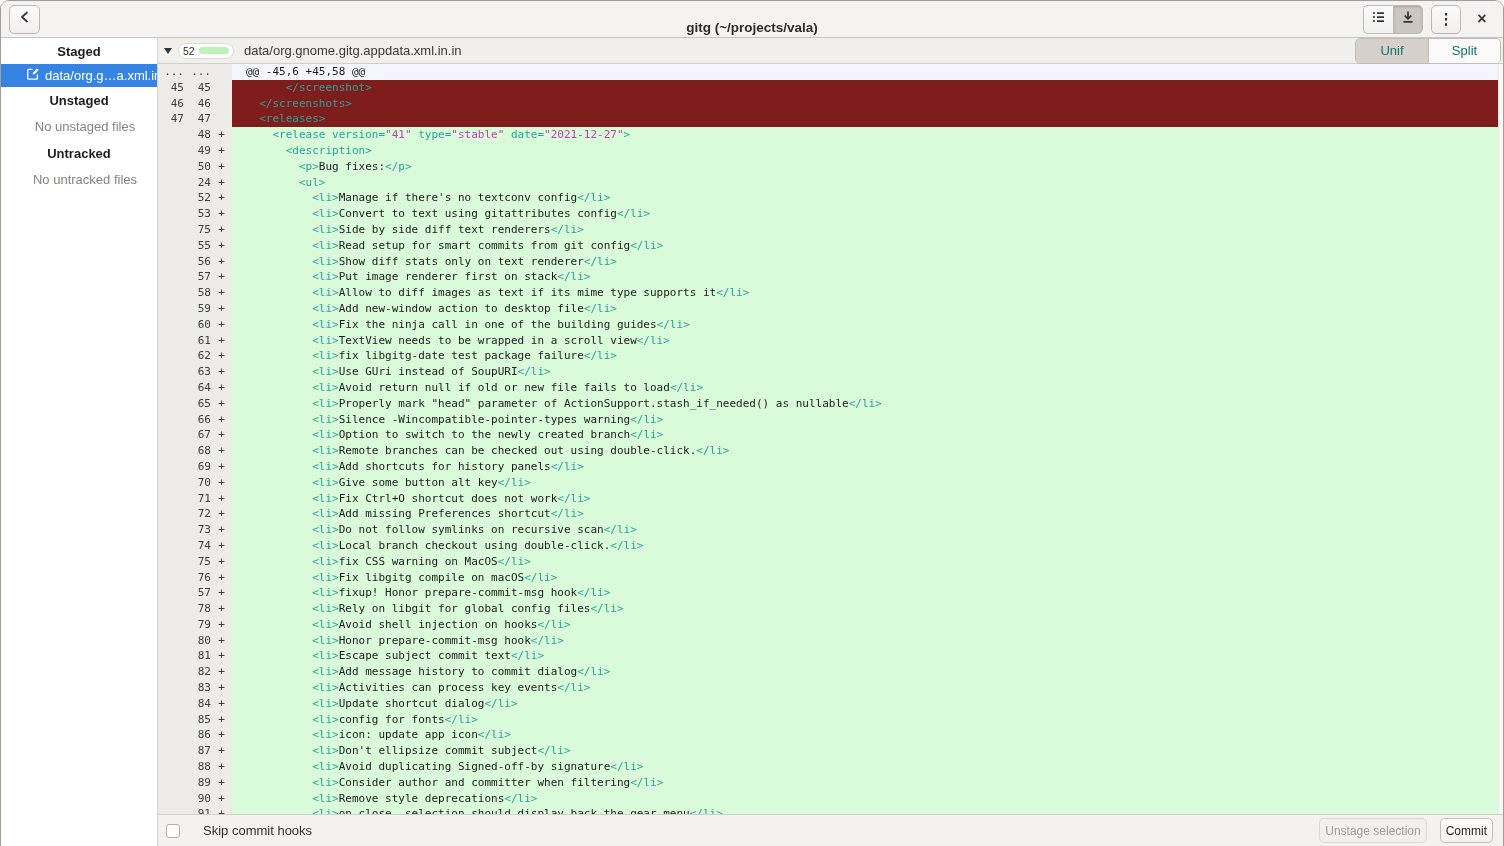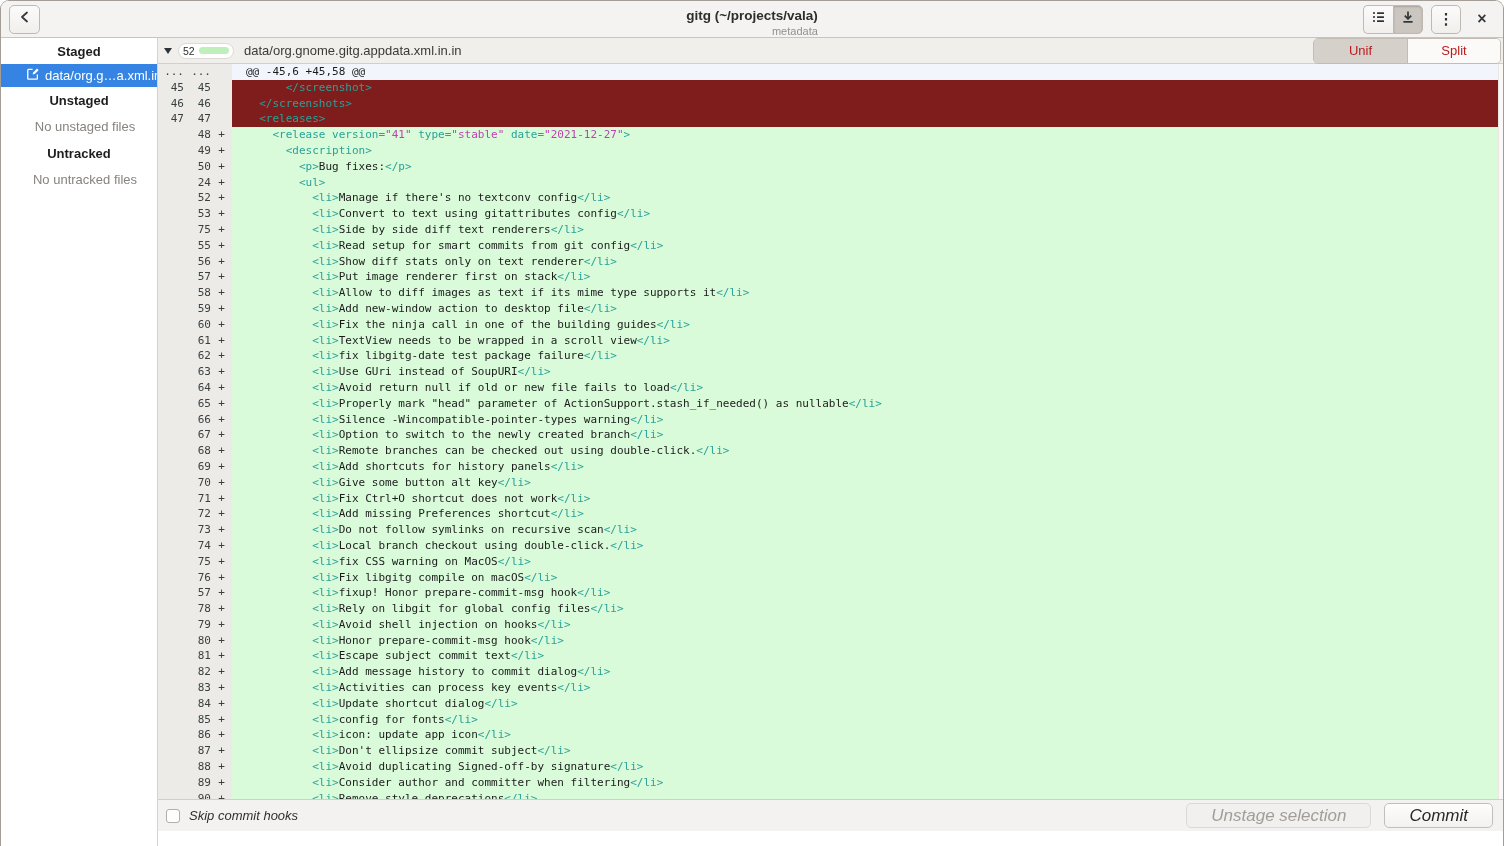--- a/index.html
+++ b/index.html
@@ -21,21 +21,21 @@
     display:flex; align-items:center; padding:0 8px;
   }
   .icon-btn {
     height:29px; display:flex; align-items:center; justify-content:center;
     background:linear-gradient(#fcfbfa,#f1efec);
     border:1px solid #bfb9b2; border-radius:5px; cursor:pointer;
   }
   .back-btn { width:31px; }
   .title-box {
     position:absolute; left:50%; transform:translateX(-50%);
-    top:8px; text-align:right; line-height:1.1;
+    top:20px; text-align:center; line-height:1.1;
   }
   .title { font-size:13.5px; font-weight:bold; color:#2d2d2d; }
   .subtitle { font-size:11px; color:#90908e; margin-top:1px; }
   .header-right { margin-left:auto; display:flex; align-items:center; gap:8px; }
   .linked { display:flex; }
   .linked .icon-btn { width:30px; border-radius:0; }
   .linked .icon-btn:first-child { border-radius:5px 0 0 5px; border-right-width:0; }
   .linked .icon-btn:last-child { border-radius:0 5px 5px 0; }
   .icon-btn.active { background:#ccc6c0; box-shadow:inset 0 1px 2px rgba(0,0,0,.18); }
   .kebab-btn { width:30px; font-size:15px; font-weight:bold; color:#2e3436; }
@@ -76,22 +76,22 @@
     display:flex; align-items:center; padding:0 4px; gap:4px;
   }
   .count-pill .num { font-size:10.5px; color:#2f2f2f; }
   .count-pill .bar { flex:1; height:7px; border-radius:3.5px; background:#bff0bb; }
   .diff-path { margin-left:10px; font-size:13px; color:#3c3a37; }
   .view-modes {
     margin-left:auto; margin-right:2px; display:flex; height:26px;
     border:1px solid #c2bcb5; border-radius:5px; overflow:hidden;
   }
   .mode {
-    width:93px; display:flex; align-items:center; justify-content:center;
-    font-size:13px; color:#b91c1c; background:#fbfaf9; cursor:pointer;
+    width:72px; display:flex; align-items:center; justify-content:center;
+    font-size:13px; color:#0f766e; background:#fbfaf9; cursor:pointer;
   }
   .mode + .mode { border-left:1px solid #c2bcb5; }
   .mode.active { background:#d5d0ca; }
 
   
   .diff-lines {
     position:absolute; top:26px; left:0; right:0; bottom:32px;
     overflow:hidden; background:#ffffff;
     font-family:"DejaVu Sans Mono", monospace; font-size:11px;
   }
@@ -111,33 +111,33 @@
   .code .t { color:var(--tag,#2aa198); }
   .code .s { color:var(--attr-value,#c33eb2); }
 
   .scroll-strip {
     position:absolute; top:26px; right:0; bottom:32px; width:5px;
     background:#faf9f8; border-left:1px solid #eae8e5; z-index:3;
   }
 
   
   .footer {
-    position:absolute; left:0; right:0; bottom:15px; height:32px; z-index:4;
+    position:absolute; left:0; right:0; bottom:0; height:32px; z-index:4;
     background:#f3f2f0; border-top:1px solid #d2cec9;
-    display:flex; align-items:center; padding:0 8px; gap:9px;font-style:italic;
+    display:flex; align-items:center; padding:0 8px; gap:23px;
   }
   .checkbox {
     width:14px; height:14px; background:#fefefe;
     border:1px solid #b3aea8; border-radius:3px; cursor:pointer;
   }
   .footer-label { font-size:13px; color:#2f2f2f; }
   .footer-actions { margin-left:auto; display:flex; align-items:center; gap:13px; padding-right:2px; }
   .btn {
-    height:25px; display:flex; align-items:center; padding:0 24px;
-    border-radius:5px; font-size:17px; cursor:pointer;
+    height:25px; display:flex; align-items:center; padding:0 5px;
+    border-radius:5px; font-size:12px; cursor:pointer;
   }
   .btn.disabled { background:#f1f0ee; border:1px solid #dcd9d5; color:#a29d98; }
   .btn.commit {
     background:linear-gradient(#fdfdfc,#f3f1ef); border:1px solid #c4beb7;
     color:#2b2824; font-weight:500;
   }
 </style>
 </head>
 <body>
 

